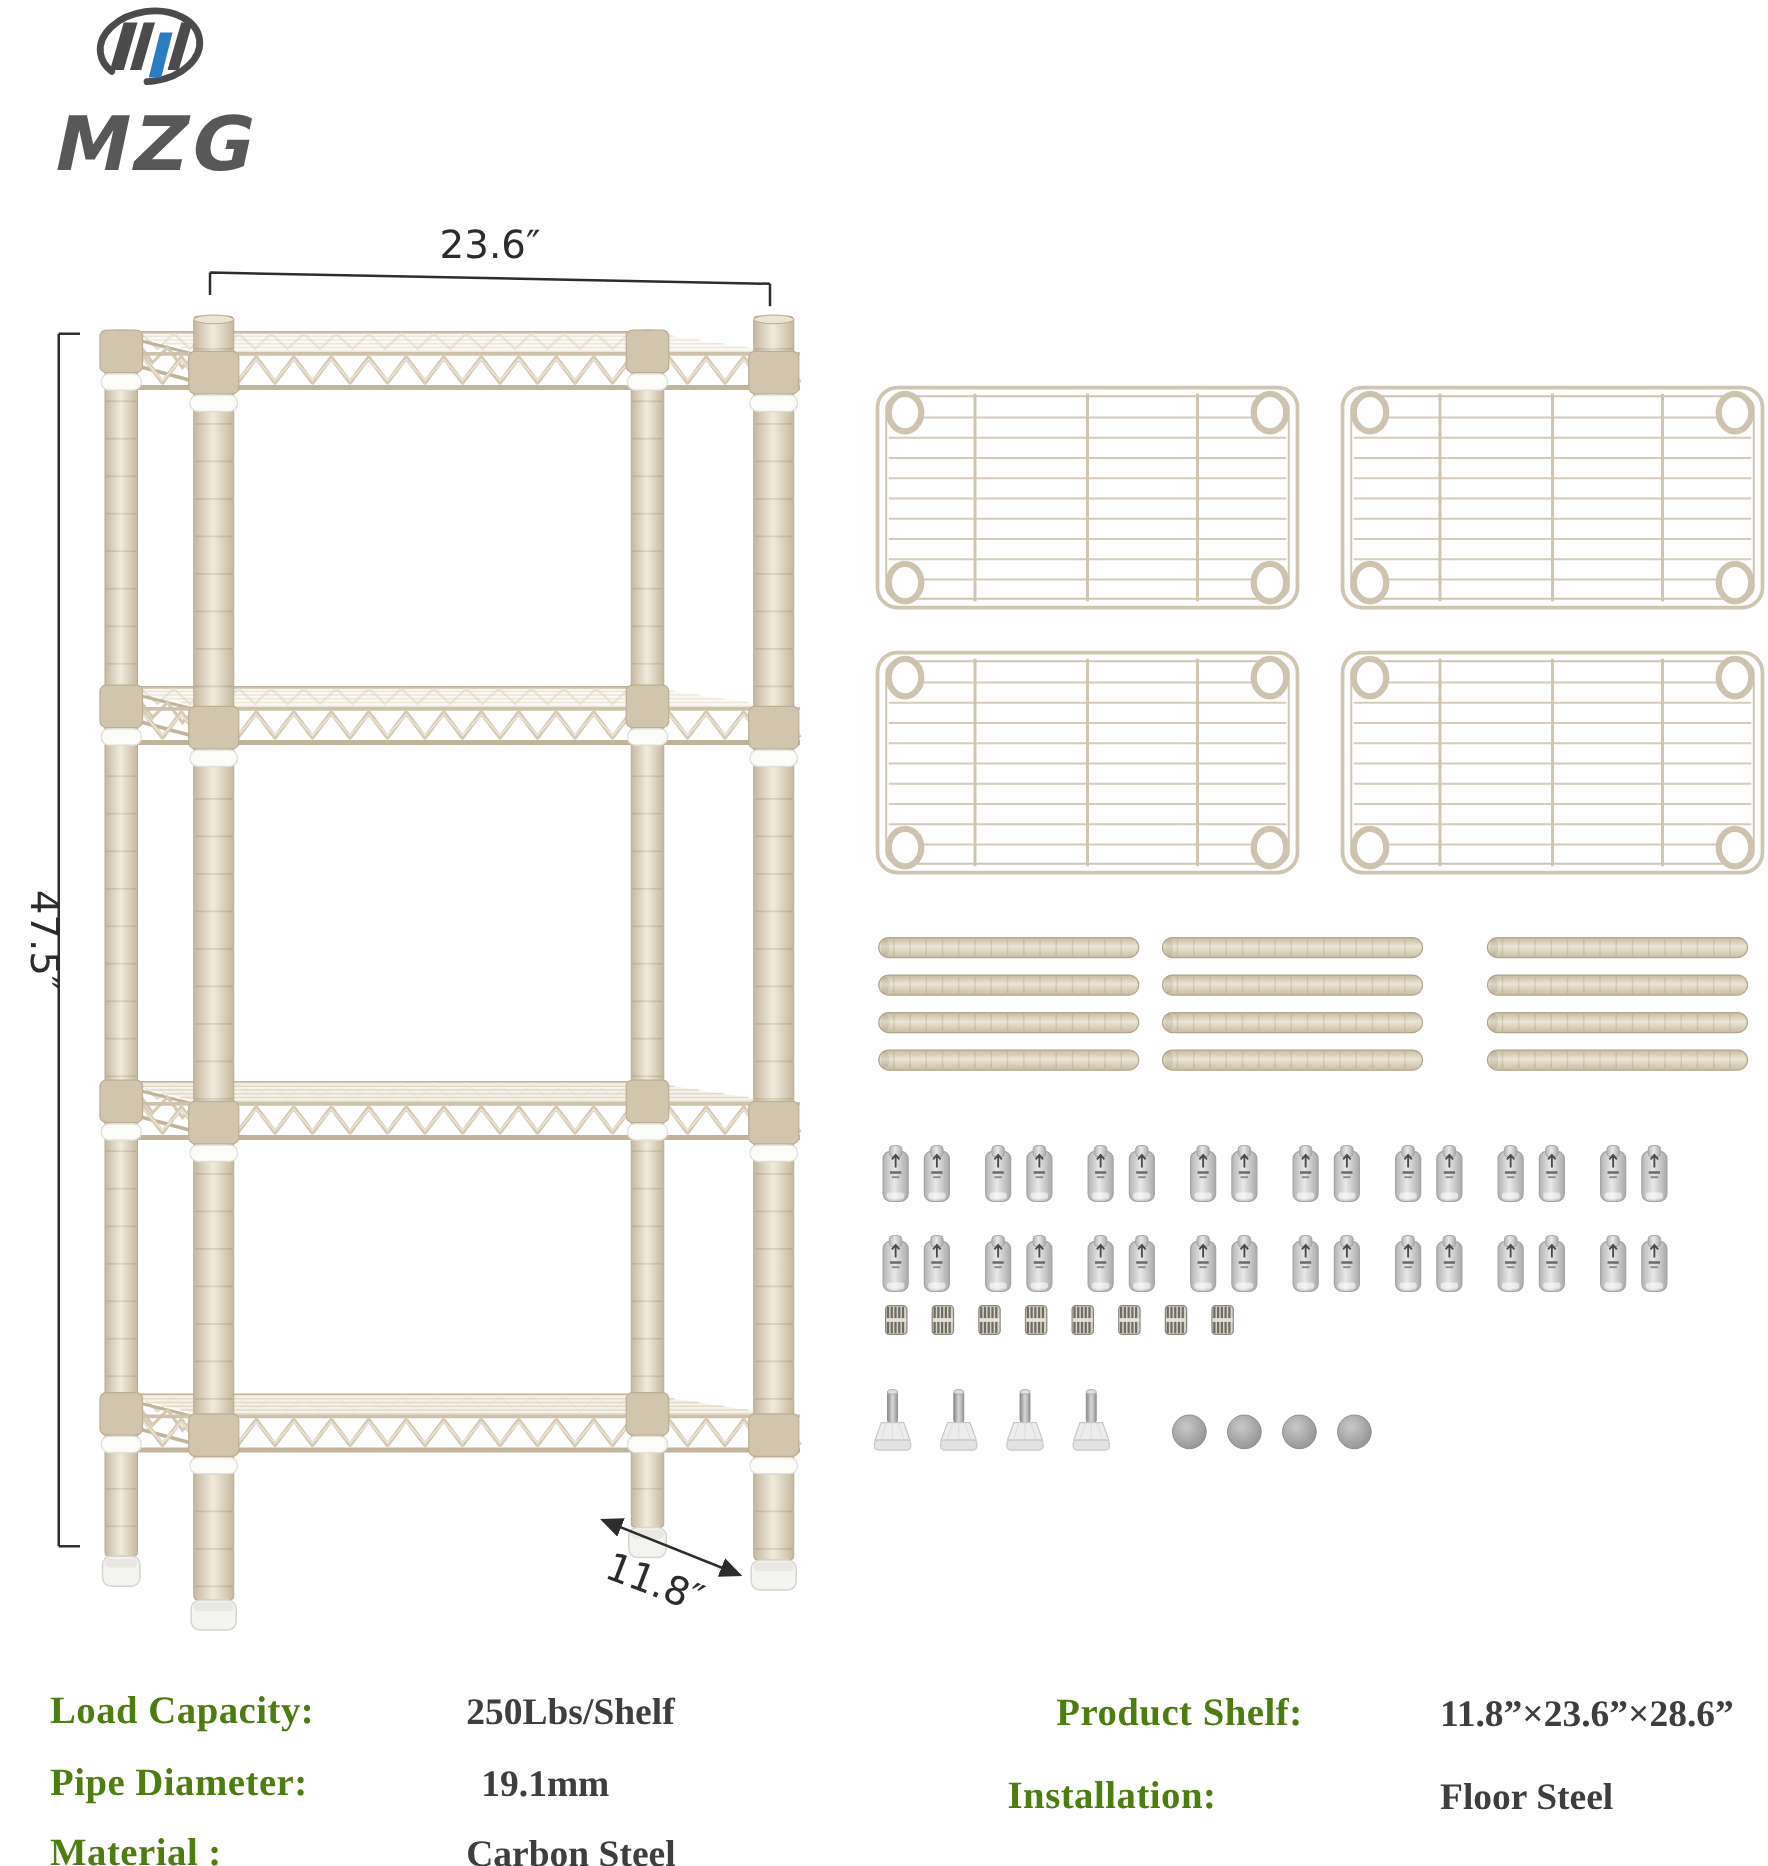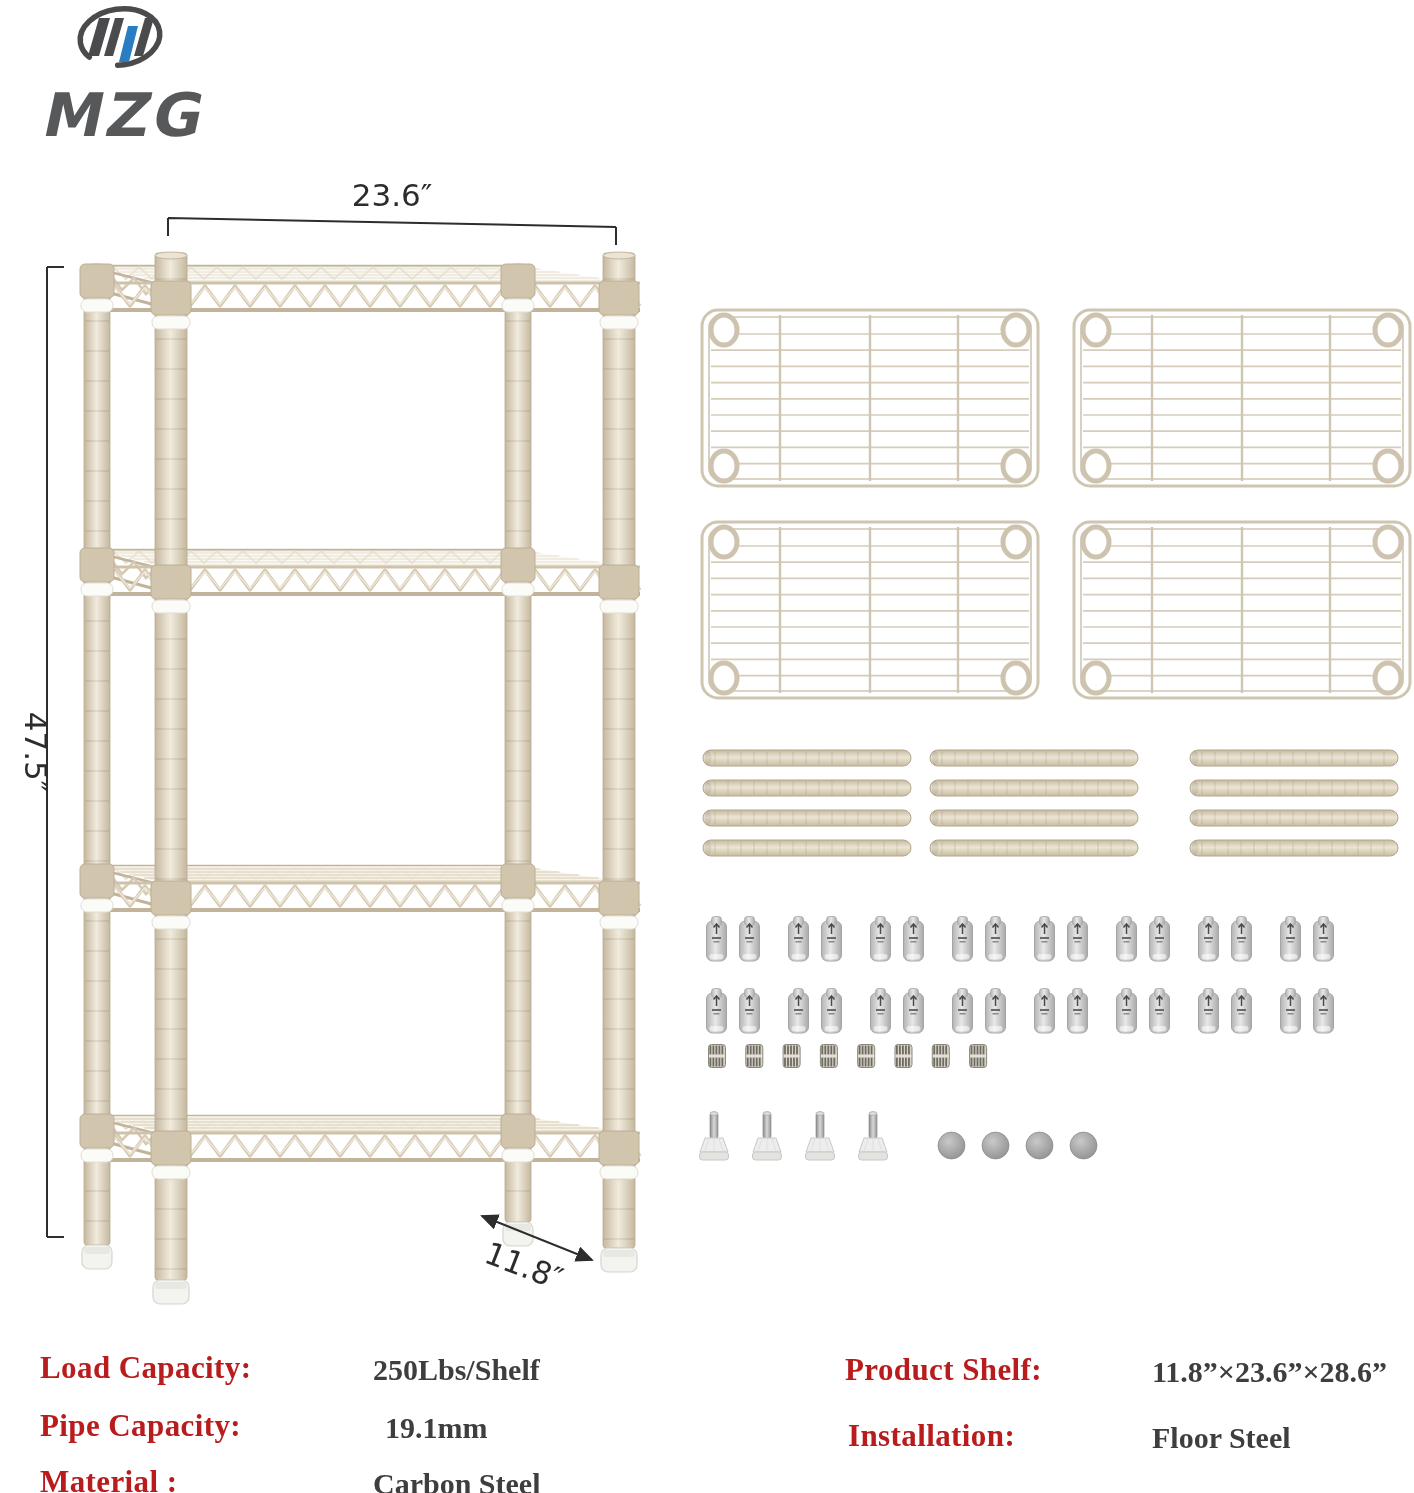--- a/index.html
+++ b/index.html
@@ -1,19 +1,19 @@
 <!DOCTYPE html>
 <html><head>
 <meta charset="utf-8">
 <style>
   html,body{margin:0;padding:0;background:#ffffff;}
   #canvas{position:relative;width:1414px;height:1493px;background:#ffffff;overflow:hidden;
           font-family:"Liberation Sans",sans-serif;}
   .abs{position:absolute;overflow:visible;}
-  .spec-label{position:absolute;font:700 31px "Liberation Serif",serif;color:#b91c1c;letter-spacing:.4px;white-space:nowrap;}
+  .spec-label{position:absolute;font:700 31px "Liberation Serif",serif;color:#4d7c0f;letter-spacing:.4px;white-space:nowrap;}
   .spec-value{position:absolute;font:700 30px "Liberation Serif",serif;color:#3e3e3e;white-space:nowrap;}
   .dim-text{font:400 31px "DejaVu Sans",sans-serif;fill:#2c2c2c;}
   .wordmark{font:700 60px "DejaVu Sans",sans-serif;fill:#57585a;letter-spacing:3px;}
 </style>
 </head>
 <body>
 
 <div id="canvas">
 
   <svg class="abs" style="left:22px;top:6px;width:195px;height:150px" viewBox="0 0 195 150">
@@ -466,23 +466,23 @@
         <use href="#def-cap" transform="translate(248,842)"></use>
         <use href="#def-cap" transform="translate(292,842)"></use>
         <use href="#def-cap" transform="translate(336,842)"></use>
         <use href="#def-cap" transform="translate(380,842)"></use>
       </g>
   </svg>
 
   <div>
     <div class="spec-label" style="left:40px;top:1350px">Load Capacity:</div>
     <div class="spec-value" style="left:373px;top:1353px">250Lbs/Shelf</div>
-    <div class="spec-label" style="left:40px;top:1408px">Pipe Capacity:</div>
+    <div class="spec-label" style="left:40px;top:1408px">Pipe Diameter:</div>
     <div class="spec-value" style="left:385px;top:1411px">19.1mm</div>
     <div class="spec-label" style="left:40px;top:1464px">Material :</div>
     <div class="spec-value" style="left:373px;top:1467px">Carbon Steel</div>
     <div class="spec-label" style="left:845px;top:1352px">Product Shelf:</div>
     <div class="spec-value" style="left:1152px;top:1355px">11.8”×23.6”×28.6”</div>
-    <div class="spec-label" style="left:848px;top:1418px">Installation:</div>
+    <div class="spec-label" style="left:806px;top:1418px">Installation:</div>
     <div class="spec-value" style="left:1152px;top:1421px">Floor Steel</div>
   </div>
 
 </div>
 
 </body></html>

